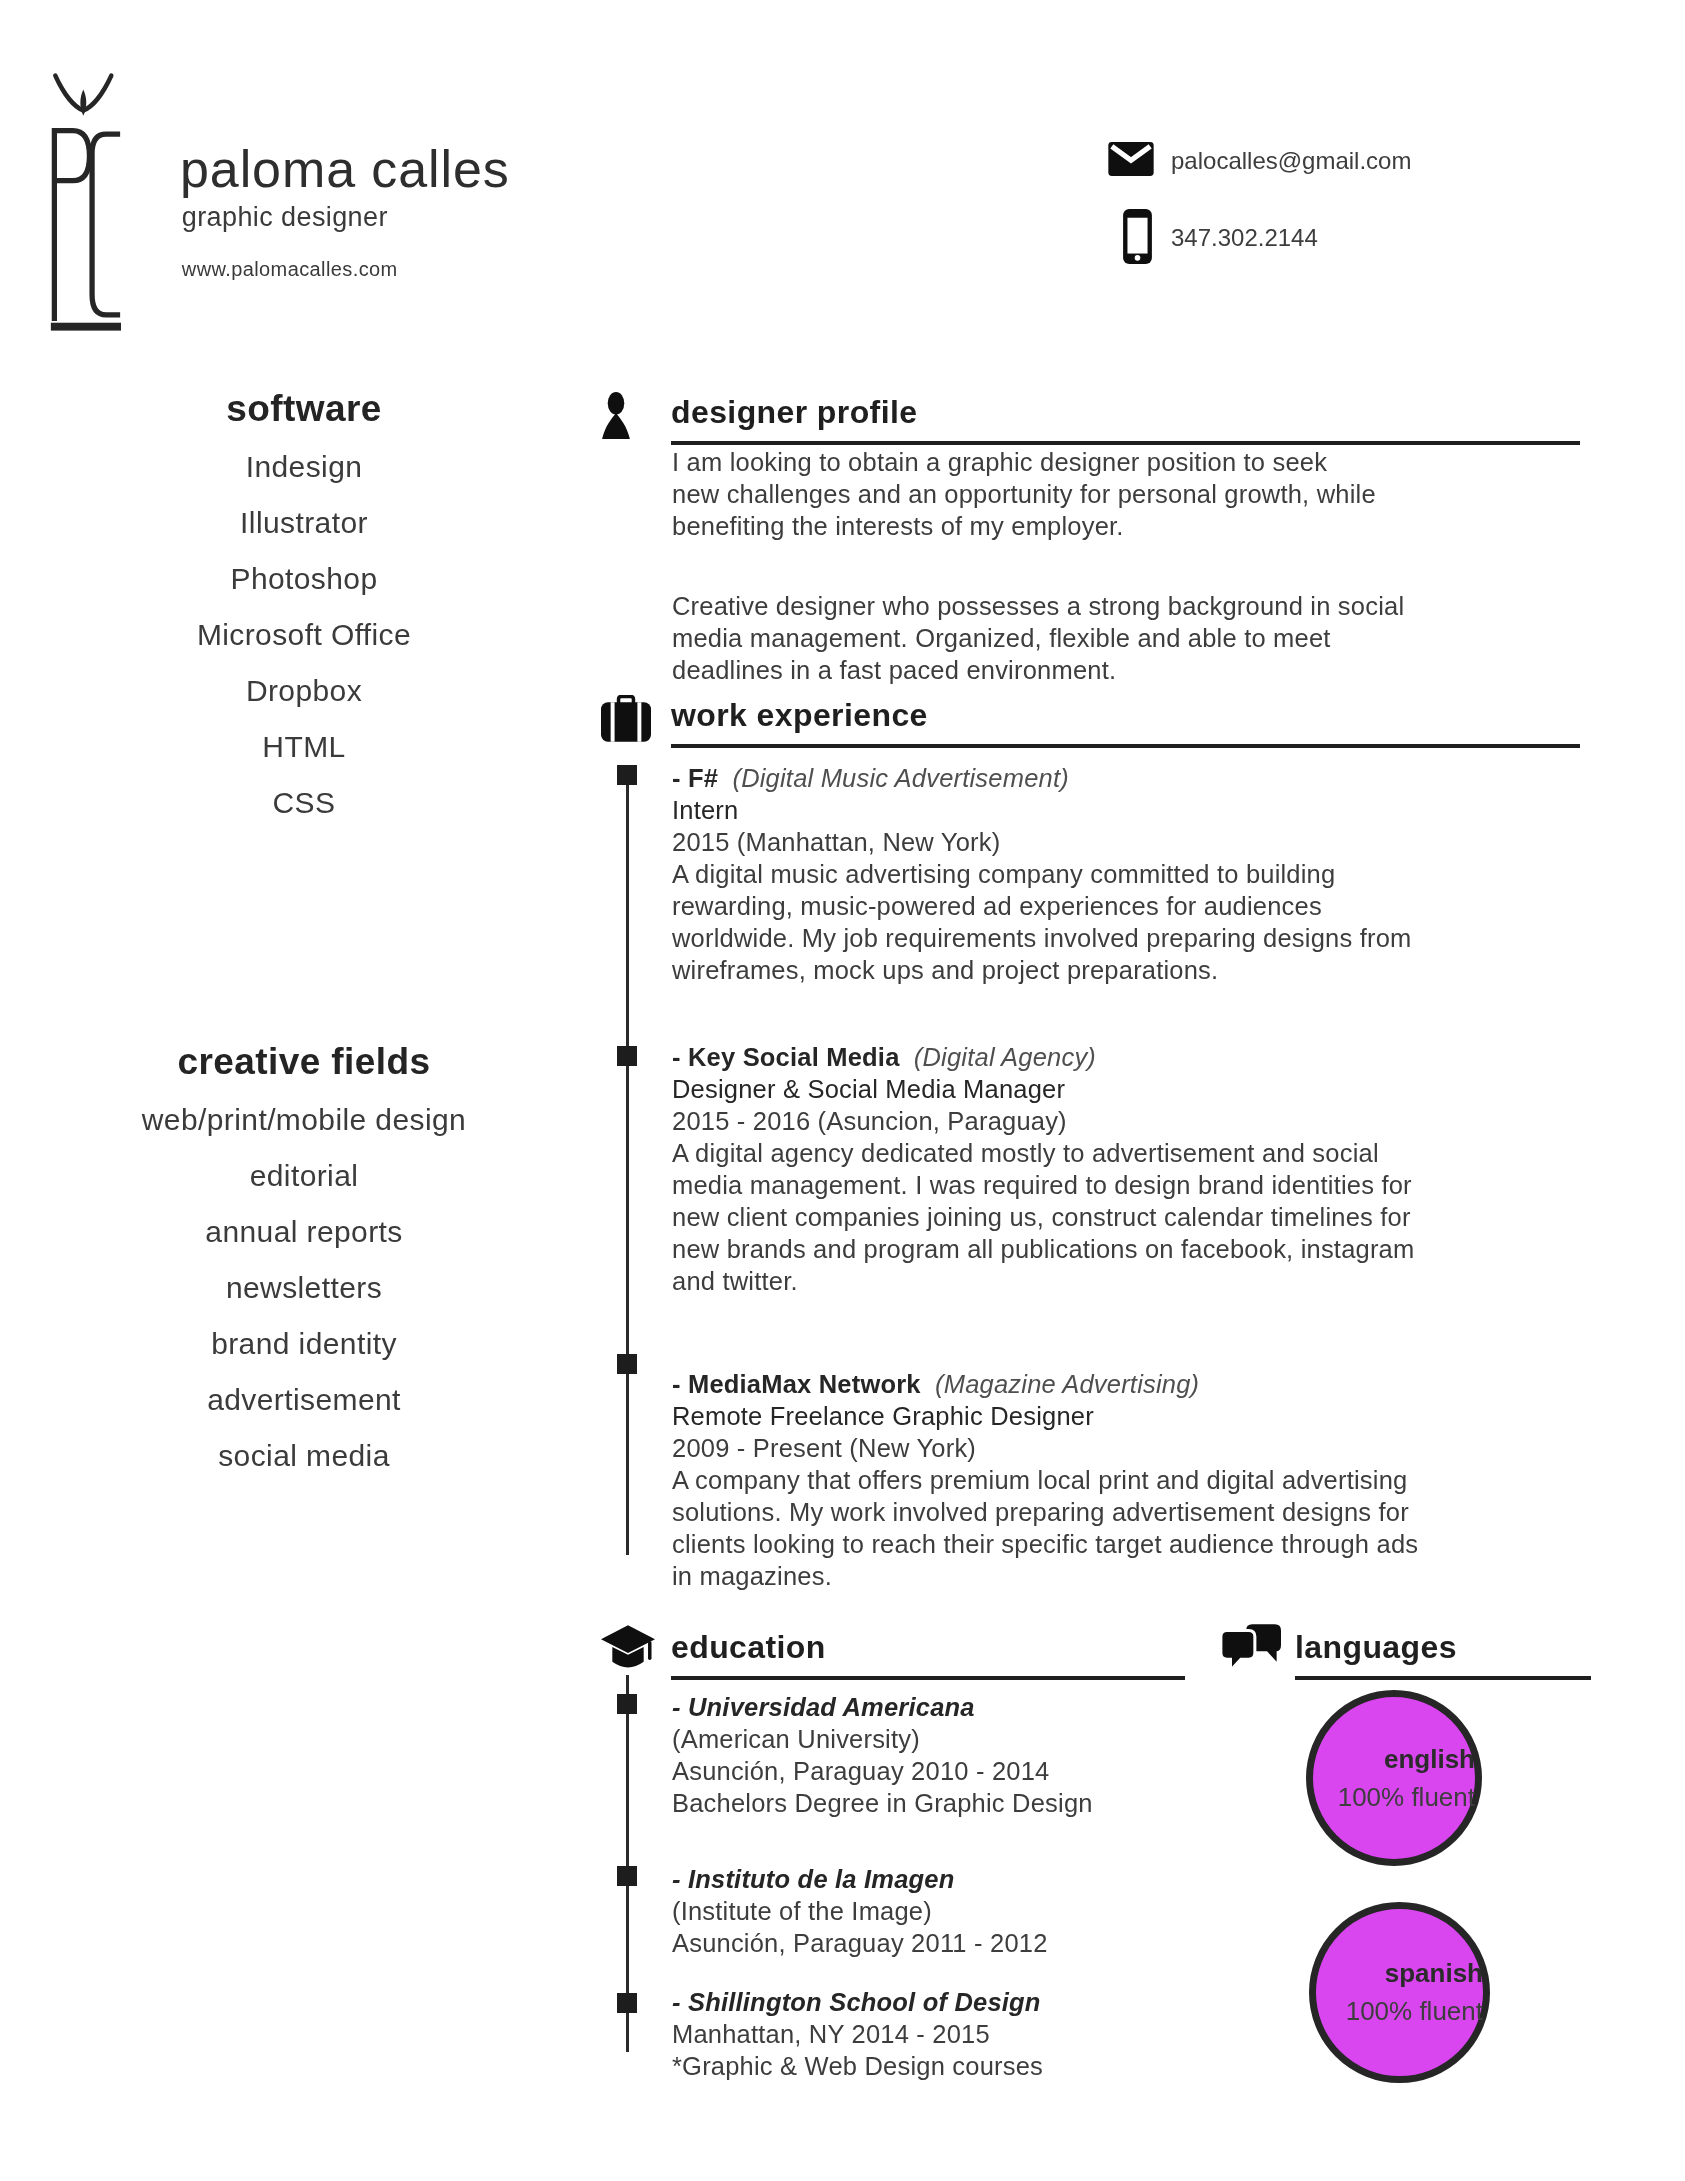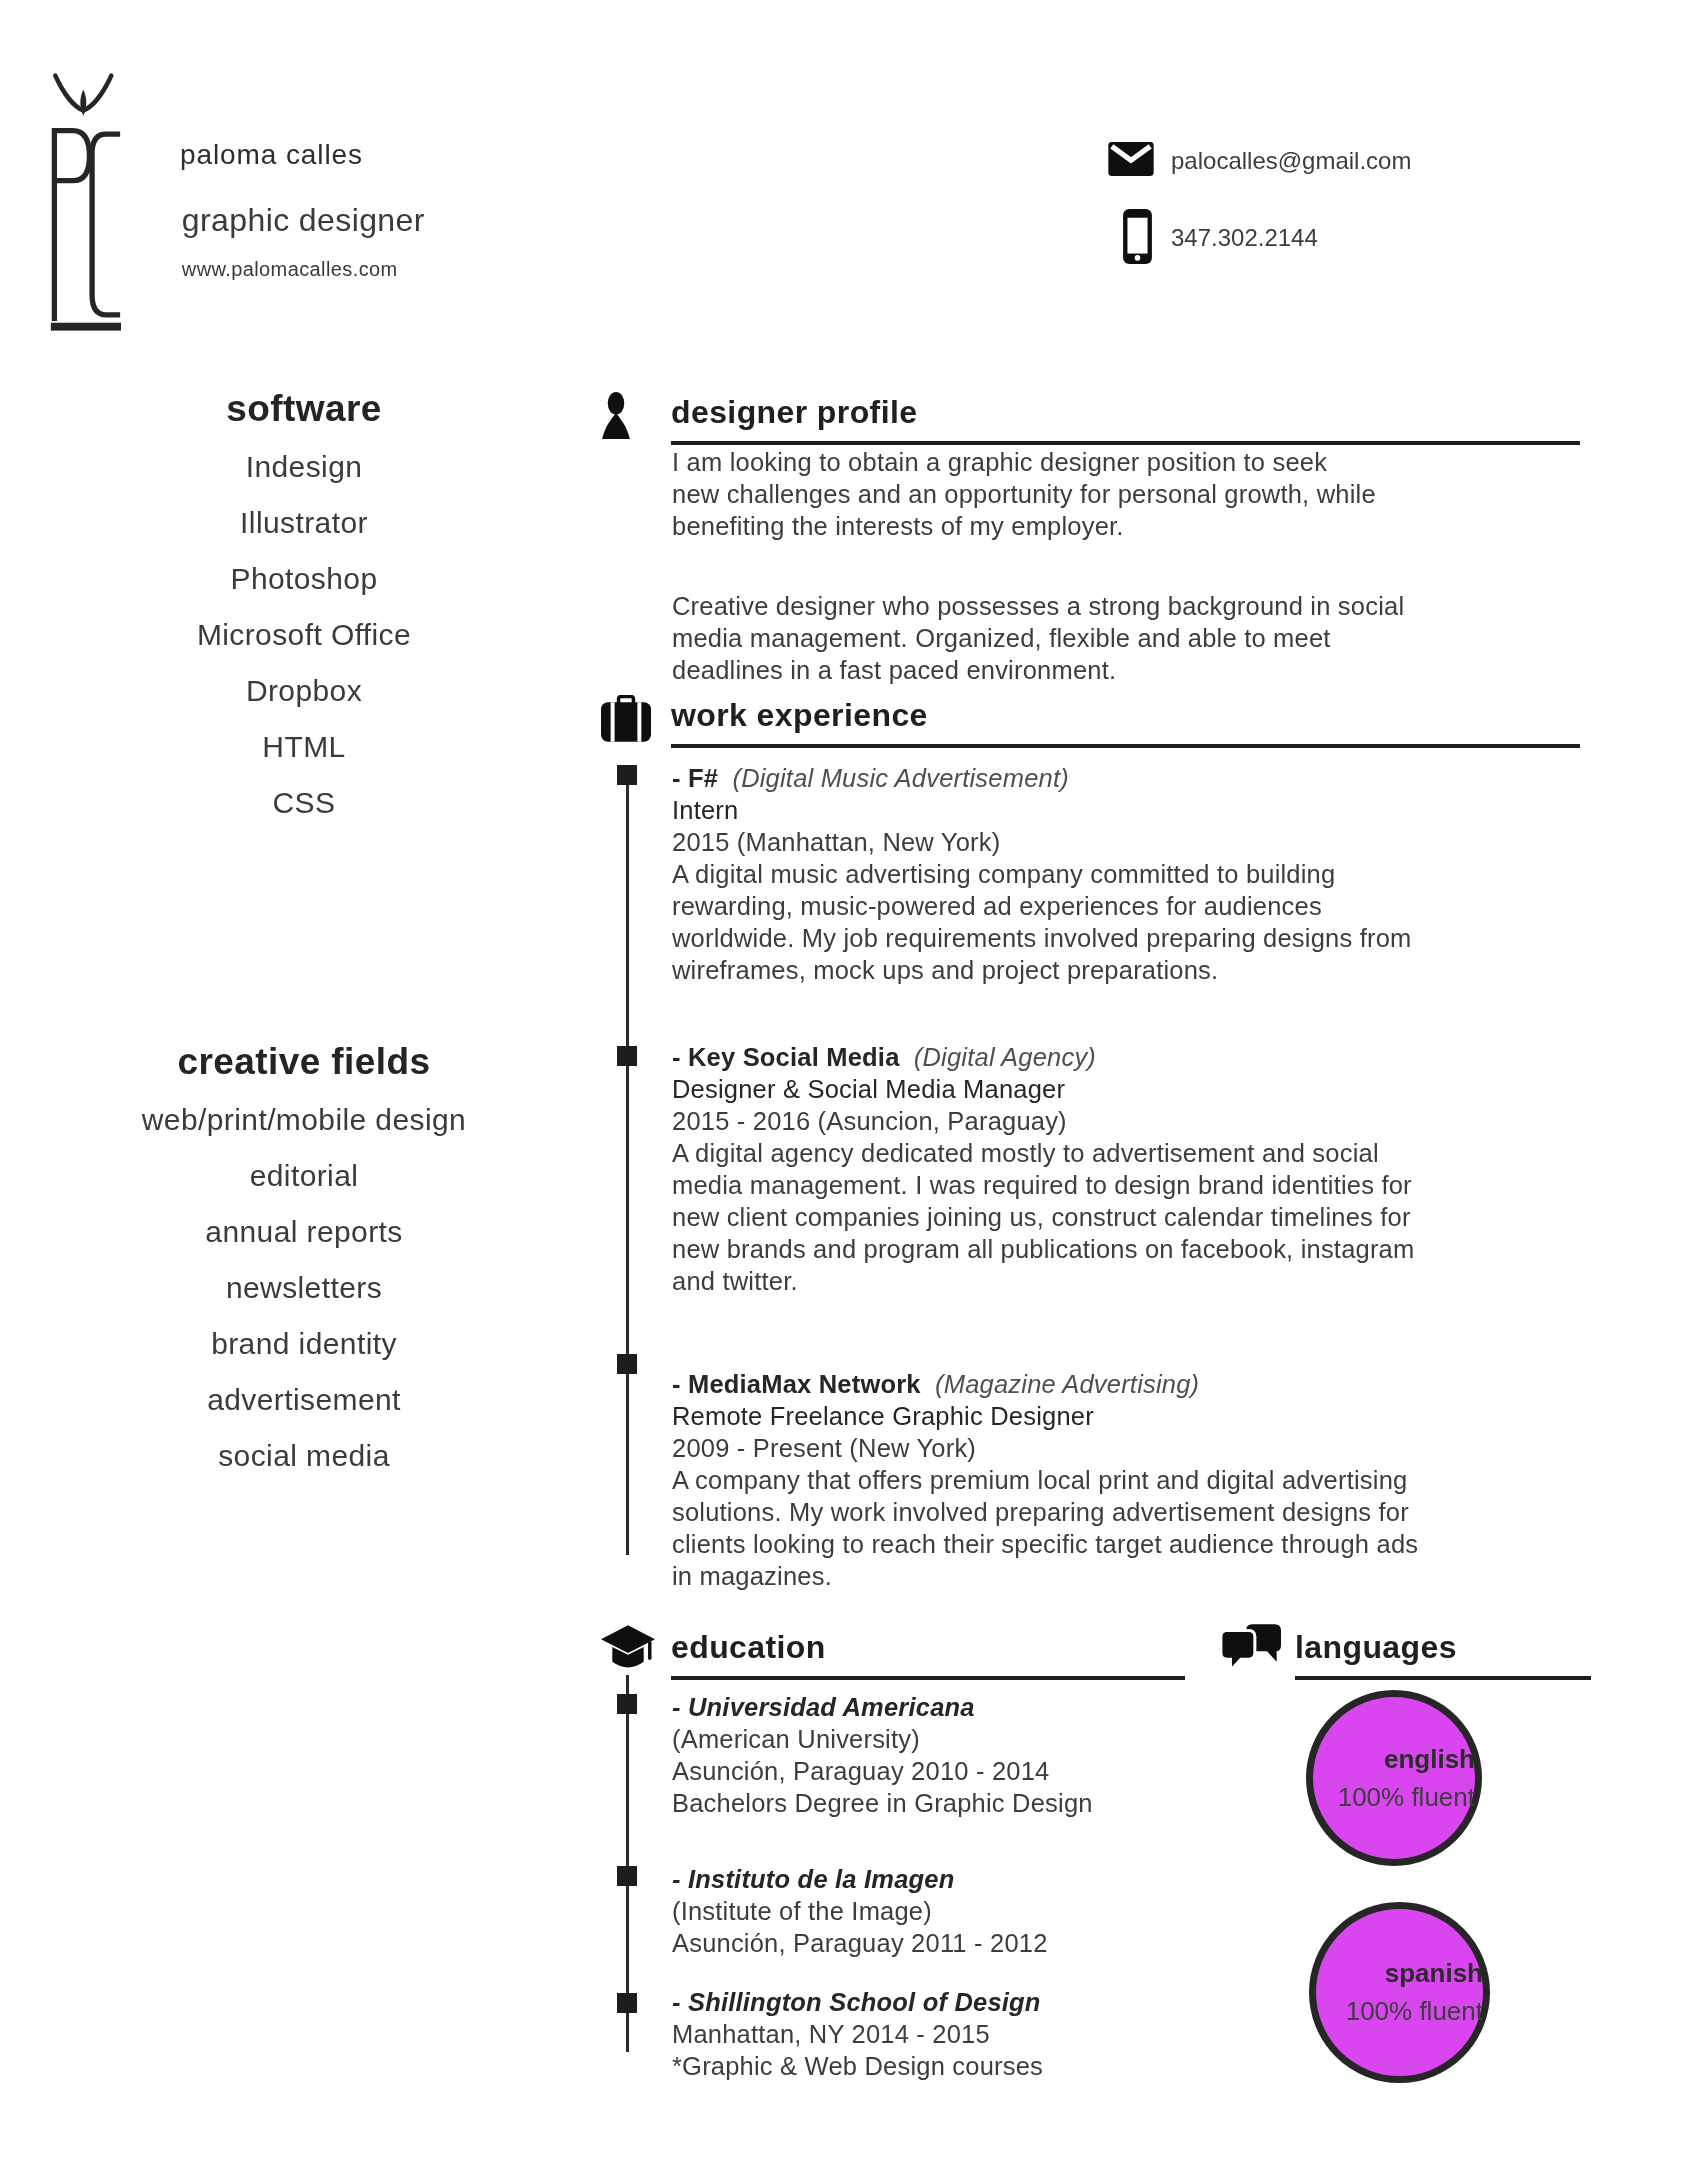--- a/index.html
+++ b/index.html
@@ -15,25 +15,25 @@
     background: #ffffff;
     overflow: hidden;
   }
   .abs { position: absolute; }
 
   
   .logo { left: 48px; top: 72px; width: 75px; height: 263px; }
   .identity { left: 180px; top: 139px; width: 614px; height: 176px; }
   .person-name {
     position: absolute; left: 0; top: 0;
-    font-size: 28px; letter-spacing: 0.9px; color: #2e2e2e; white-space: nowrap;
+    font-size: 52px; letter-spacing: 0.9px; color: #2e2e2e; white-space: nowrap;
   }
   .person-title {
     position: absolute; left: 1.8px; top: 63px;
-    font-size: 32px; letter-spacing: 0.4px; color: #3a3a3a; white-space: nowrap;
+    font-size: 27px; letter-spacing: 0.4px; color: #3a3a3a; white-space: nowrap;
   }
   .person-website {
     position: absolute; left: 1.8px; top: 119px;
     font-size: 20px; letter-spacing: 0.4px; color: #3a3a3a; white-space: nowrap;
   }
   .contact { left: 1108px; top: 140px; width: 527px; height: 140px; }
   .contact-email-icon { position: absolute; left: 0; top: 1.8px; }
   .contact-email-text {
     position: absolute; left: 63px; top: 7px;
     font-size: 24px; color: #3d3d3d; white-space: nowrap;

